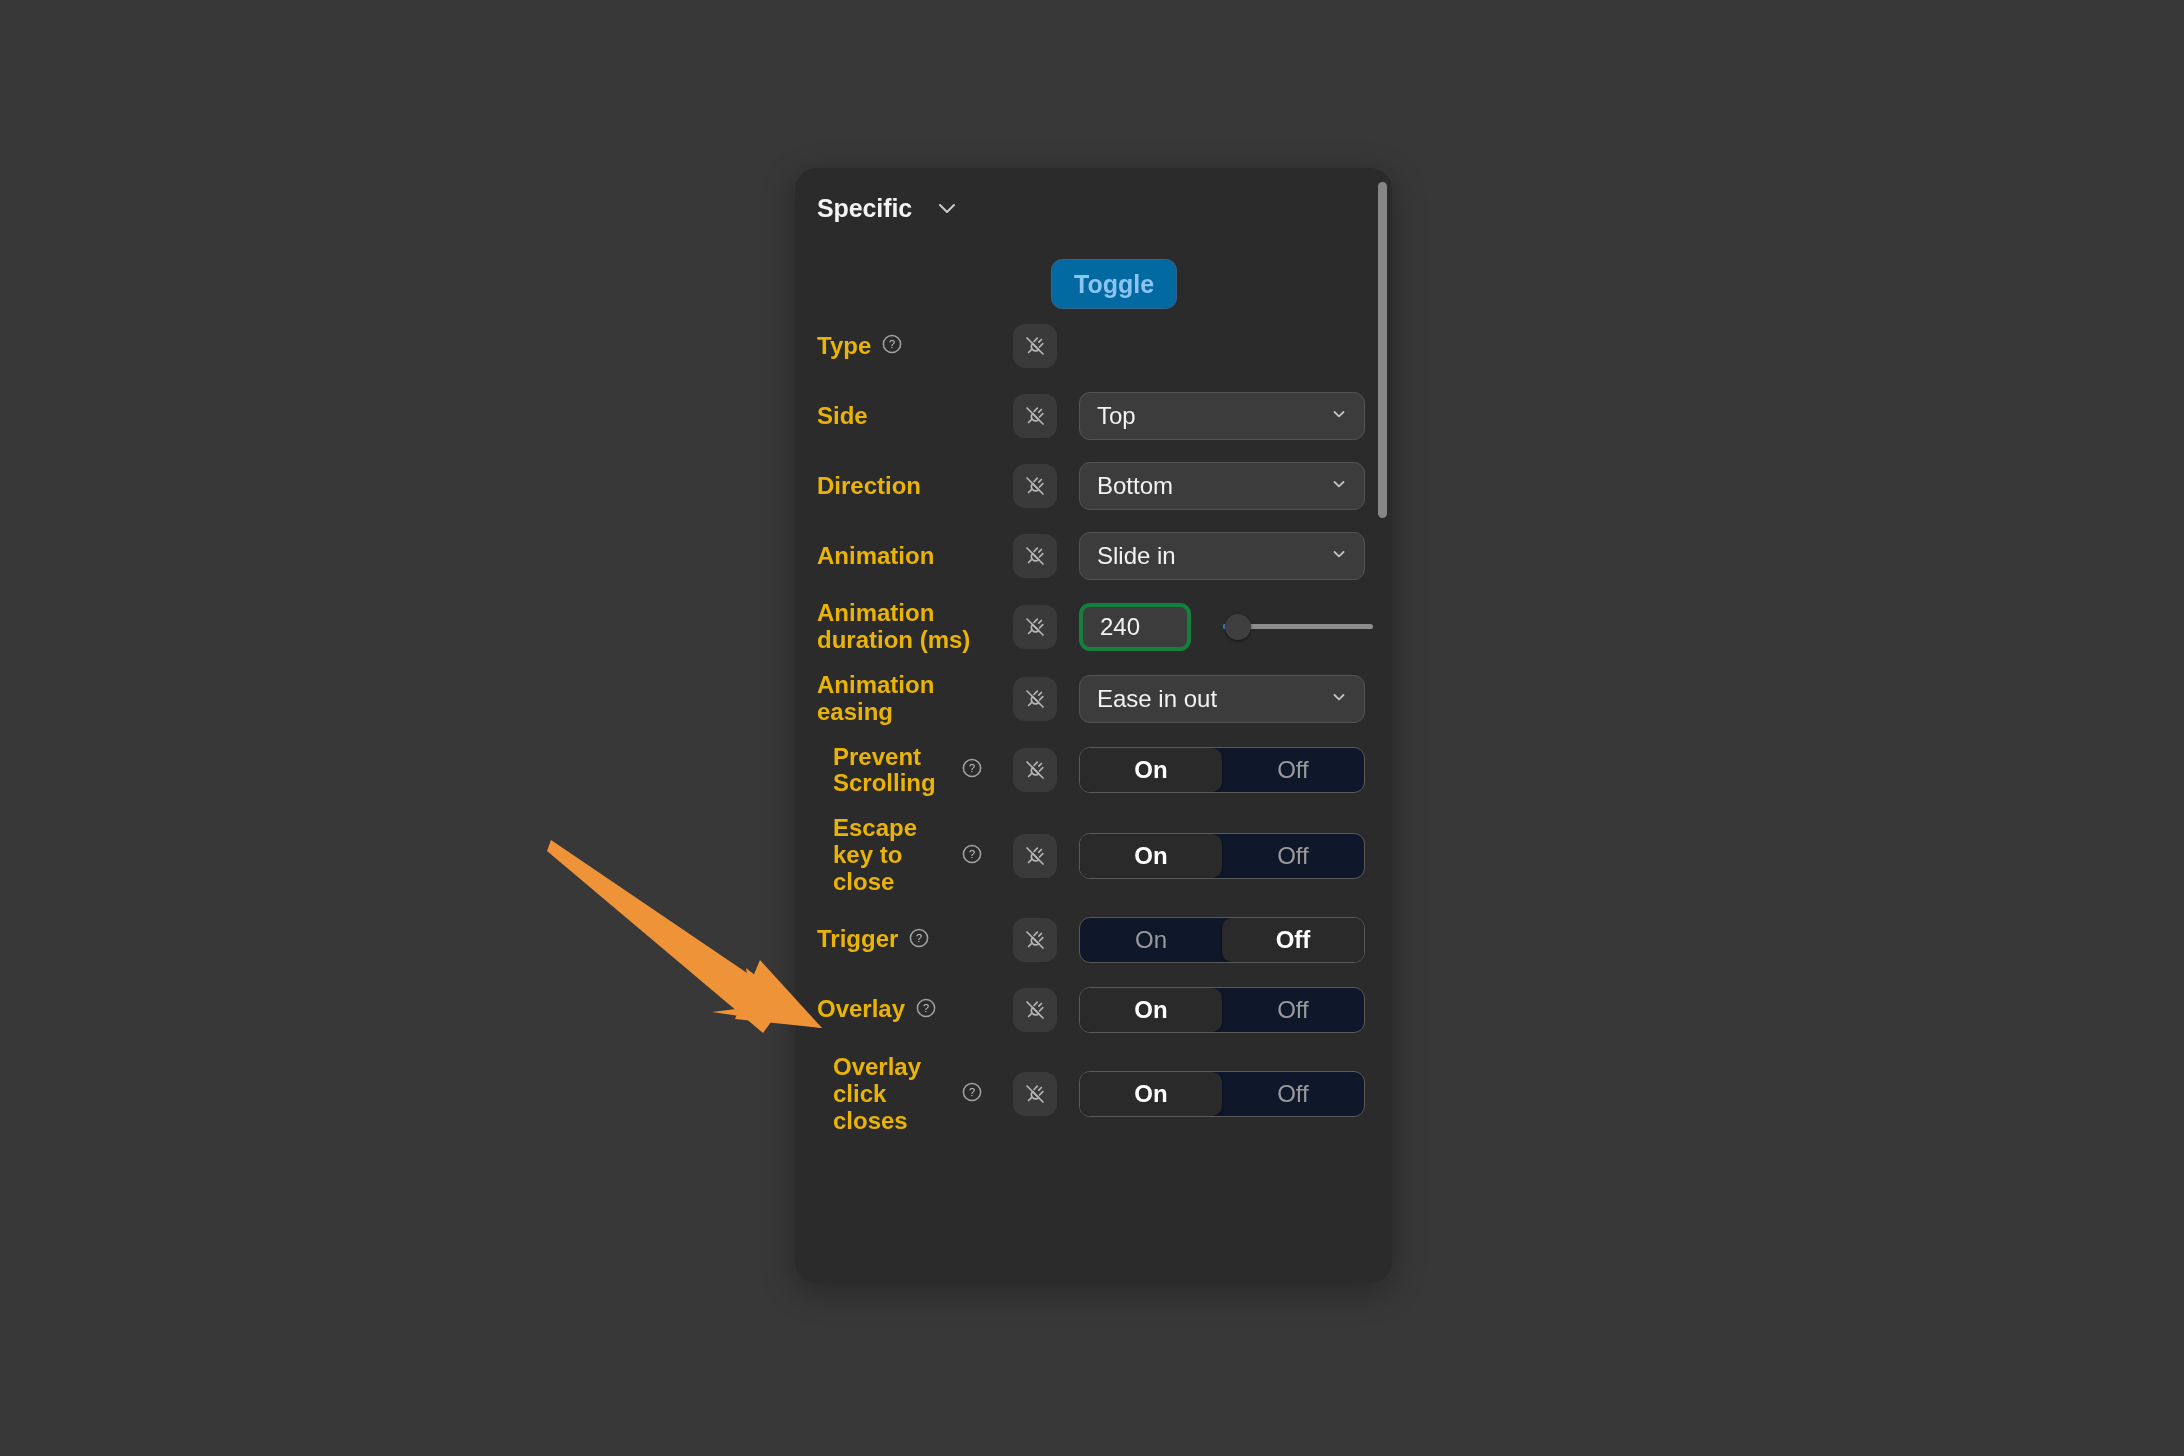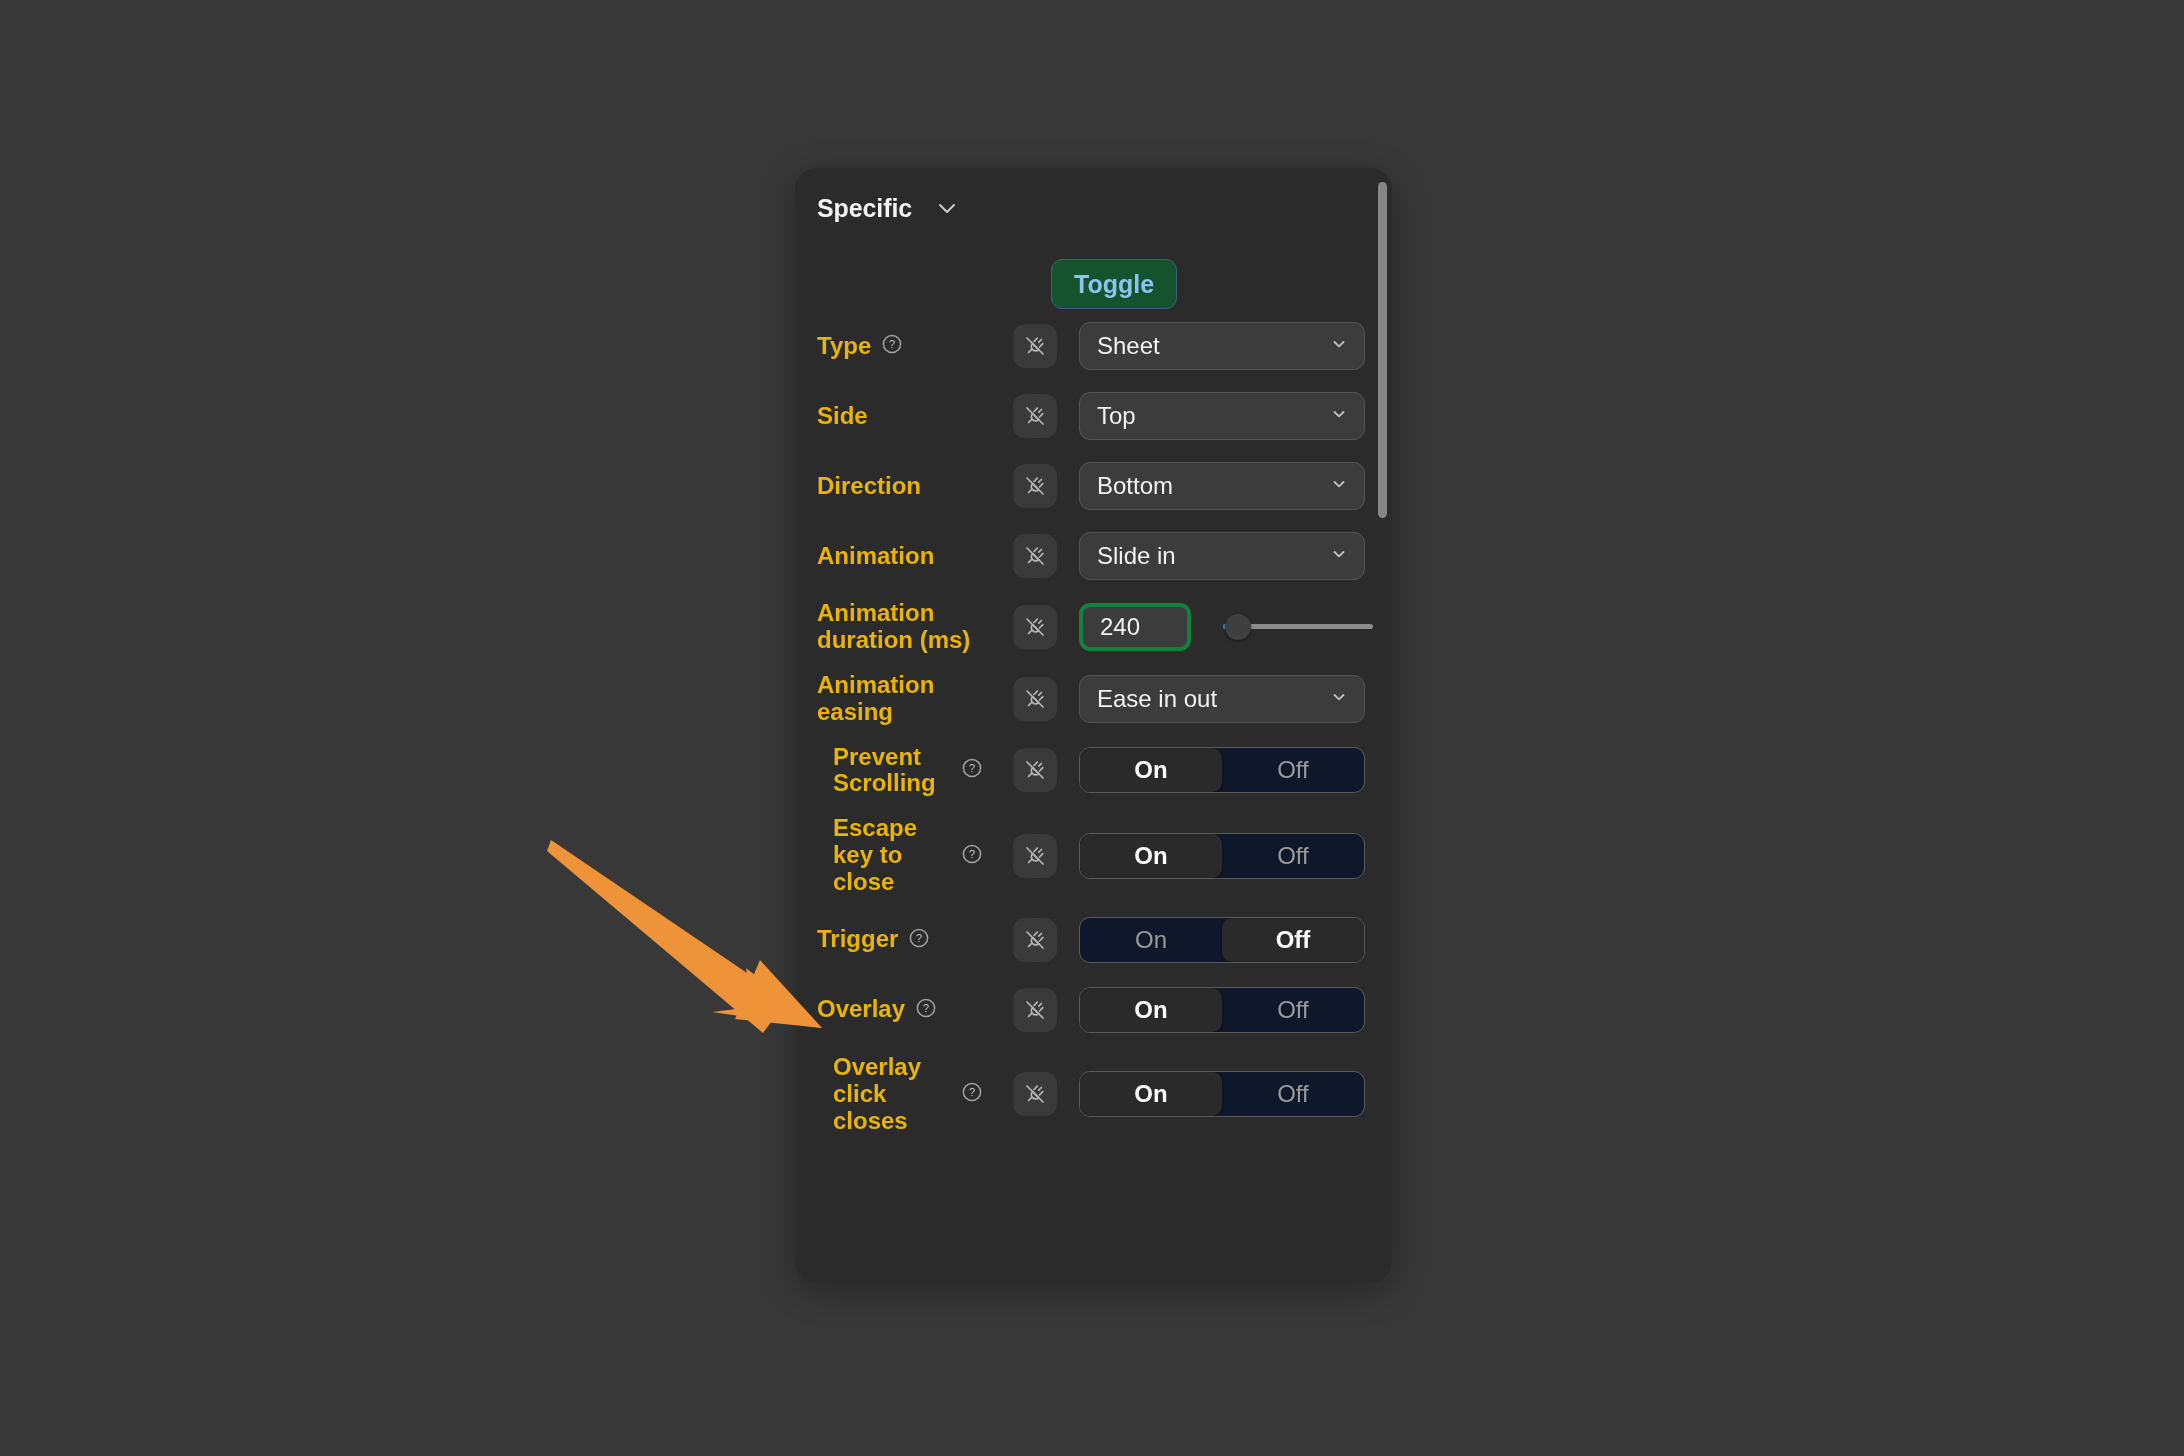--- a/index.html
+++ b/index.html
@@ -90,21 +90,21 @@
     align-items: center;
     padding-left: 256px;
   }
   #toggle-badge {
     display: inline-flex;
     align-items: center;
     justify-content: center;
     height: 50px;
     padding: 0 22px;
     border-radius: 11px;
-    background: #14532d;
+    background: #0369a1;
     border: 1px solid #3f6punit;
     border: 1px solid #3c6header;
     border: 1px solid #3b5f86;
     color: #8cc3f2;
     font-size: 25px;
     font-weight: bold;
     cursor: pointer;
   }
 
   .row {
@@ -292,30 +292,20 @@
         </div>
         <div class="plug-btn">
           <svg width="24" height="24" viewBox="0 0 24 24" fill="none" stroke="#b6b6b6" stroke-width="1.7" stroke-linecap="round" stroke-linejoin="round">
             <path d="M8.2 15.9 L5.6 18.5"></path>
             <path d="M15.8 8.1 L18.4 5.5"></path>
             <path d="M14.3 4.2 L11 7.5"></path>
             <path d="M19.8 9.7 L16.5 13"></path>
             <path d="M9.6 9.6 a4.3 4.3 0 0 0 0 6.1 a4.3 4.3 0 0 0 6.1 0 l-6.1 -6.1 z"></path>
             <path d="M4 4 L20 20"></path>
           </svg>
-        </div>
-        <div class="control">
-          <div class="select">
-            <span class="val">Sheet</span>
-            <span class="chev">
-              <svg width="20" height="20" viewBox="0 0 20 20" fill="none">
-                <path d="M5.5 8 L10 12.4 L14.5 8" stroke="#c2c2c2" stroke-width="1.8" stroke-linecap="round" stroke-linejoin="round"></path>
-              </svg>
-            </span>
-          </div>
         </div>
       </div>
 
       <div class="row">
         <div class="row-label">
           <span class="lbl">Side</span>
         </div>
         <div class="plug-btn">
           <svg width="24" height="24" viewBox="0 0 24 24" fill="none" stroke="#b6b6b6" stroke-width="1.7" stroke-linecap="round" stroke-linejoin="round">
             <path d="M8.2 15.9 L5.6 18.5"></path>

